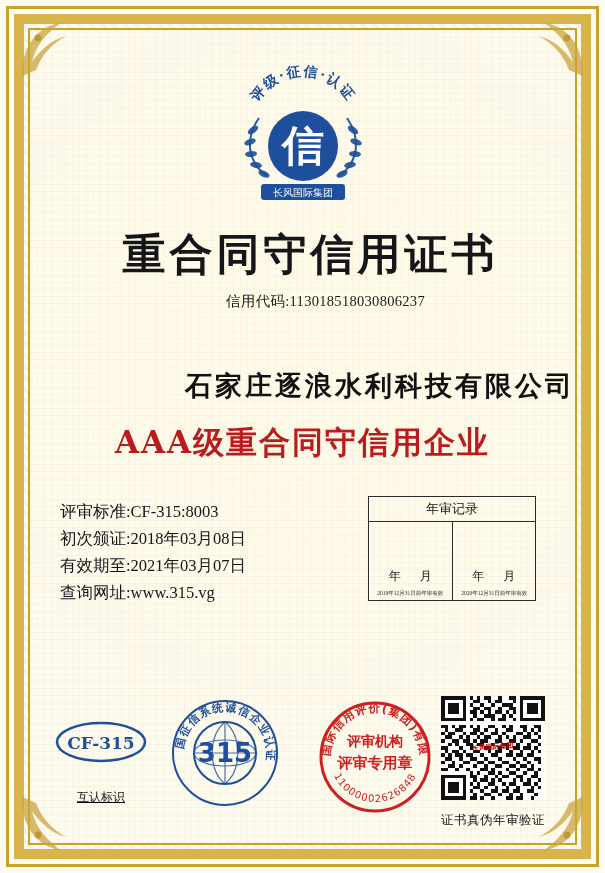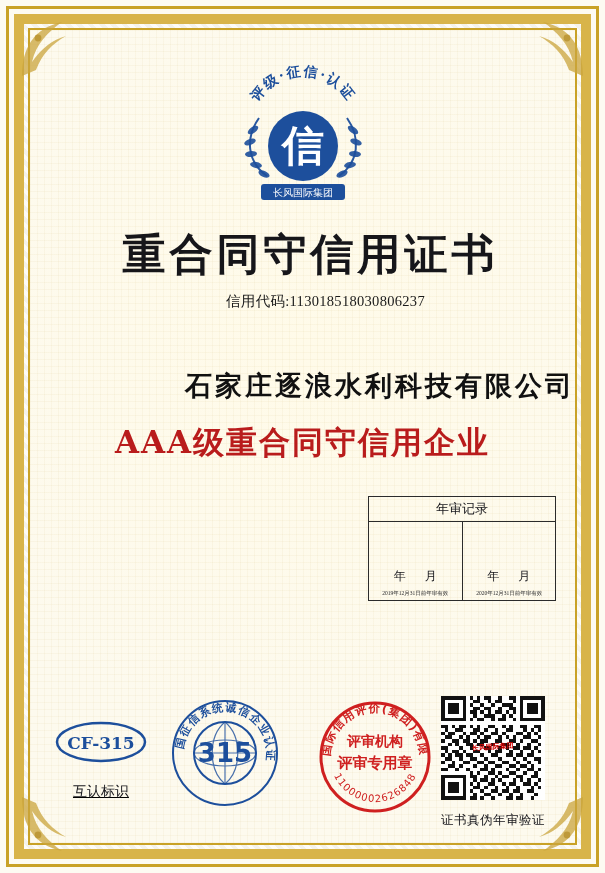--- a/index.html
+++ b/index.html
@@ -139,21 +139,21 @@
     line-height: 27px;
     color: #15151a;
   }
   .details div { white-space: nowrap; }
 
   
   .review-table {
     position: absolute;
     top: 466px;
     left: 338px;
-    width: 188px;
+    width: 168px;
     border: 1px solid #2b2b2b;
     box-sizing: border-box;
     background: transparent;
   }
   .review-title {
     text-align: center;
     font-size: 13px;
     padding: 3px 0 3px;
     border-bottom: 1px solid #2b2b2b;
     color: #15151a;
@@ -190,22 +190,22 @@
   
   .badge-cf {
     position: absolute;
     left: 24px;
     top: 690px;
     width: 94px;
     text-align: center;
     text-decoration: underline;
   }
   .badge-cf .cap {
-    font-size: 14px;
-    margin-top: 15px;
+    font-size: 12px;
+    margin-top: 21px;
     color: #15151a;
   }
   .seal-315 {
     position: absolute;
     left: 140px;
     top: 668px;
     width: 110px;
     height: 110px;
   }
   .seal-red {
@@ -322,20 +322,26 @@
     <div class="main-title">重合同守信用证书</div>
 
     <div class="credit-code">
       <span>信用代码:</span><span>113018518030806237</span>
     </div>
 
     <div class="company">石家庄逐浪水利科技有限公司</div>
 
     <div class="grade">AAA级重合同守信用企业</div>
 
+    <div class="details">
+      <div>评审标准:CF-315:8003</div>
+      <div>初次颁证:2018年03月08日</div>
+      <div>有效期至:2021年03月07日</div>
+      <div>查询网址:www.315.vg</div>
+    </div>
 
     <div class="review-table">
       <div class="review-title">年审记录</div>
       <div class="review-body">
         <div class="review-cell">
           <div class="review-ym">年 月</div>
           <div class="review-note">2019年12月31日前年审有效</div>
         </div>
         <div class="review-cell">
           <div class="review-ym">年 月</div>

